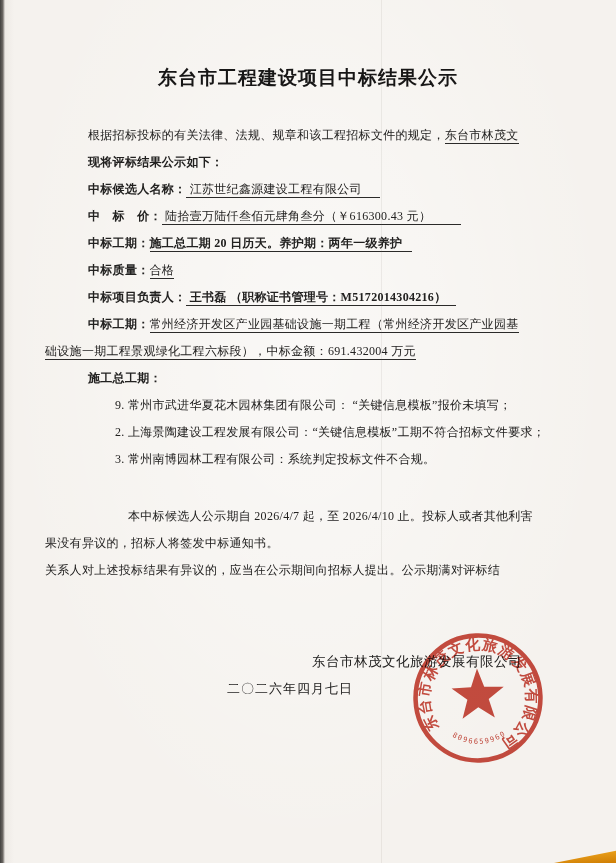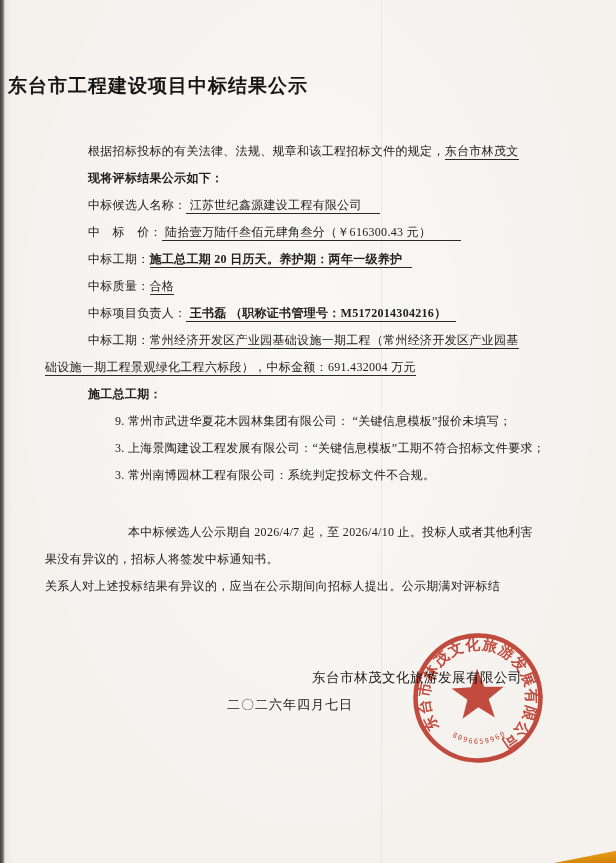--- a/index.html
+++ b/index.html
@@ -14,34 +14,34 @@
     font-family:"Liberation Serif","DejaVu Serif",serif;
     color:#222120;
     overflow:hidden;
     box-sizing:border-box;
   }
   .edge-left{position:absolute;left:0;top:0;width:5px;height:863px;
     background:linear-gradient(90deg,#41403e 0,#6b6763 55%,rgba(107,103,99,0) 100%);}
   .fold-line{position:absolute;left:381px;top:0;width:1px;height:863px;
     background:rgba(120,105,95,.10);}
   .title{
-    margin:8px;padding-top:64px;height:28px;line-height:28px;
-    text-align:left;font-size:19px;font-weight:bold;color:#171616;
+    margin:0;padding-top:64px;height:28px;line-height:28px;
+    text-align:center;font-size:19px;font-weight:bold;color:#171616;
     letter-spacing:1px;
   }
   .body{padding:30px 28px 0 45px;}
   .line{
     line-height:27px;font-size:12px;white-space:pre-wrap;
     letter-spacing:.3px;
   }
   .ind{text-indent:43px;}
   .ind2{text-indent:70px;}
   .ind3{text-indent:83px;}
   .bold{font-weight:bold;}
-  .label{font-weight:normal;}
+  .label{font-weight:bold;}
   .u{border-bottom:1px solid #2b2a29;padding-bottom:1px;}
   .pad-sm{padding-right:10px;font-weight:bold;}
   .pad-md{padding-right:18px;}
   .pad-lg{padding-right:30px;}
   .closing{margin-top:30px;}
   .signature{margin-top:64px;}
   .sig-company{line-height:27px;font-size:13.5px;text-align:right;padding-right:66px;letter-spacing:.5px;}
   .sig-date{line-height:27px;font-size:13px;text-align:center;padding-right:53px;letter-spacing:1px;}
   .seal{
     position:absolute;left:411px;top:631px;width:134px;height:134px;
@@ -75,21 +75,21 @@
 
     <div class="line ind"><span class="label">中标质量：</span><span class="u">合格</span></div>
 
     <div class="line ind"><span class="label">中标项目负责人：</span><span class="u pad-sm"> 王书磊 （职称证书管理号：M5172014304216）</span></div>
 
     <div class="line ind"><span class="label">中标工期：</span><span class="u">常州经济开发区产业园基础设施一期工程（常州经济开发区产业园基</span></div>
     <div class="line"><span class="u">础设施一期工程景观绿化工程六标段），中标金额：691.432004 万元</span></div>
 
     <div class="line ind bold">施工总工期：</div>
     <div class="line ind2">9. 常州市武进华夏花木园林集团有限公司： “关键信息模板”报价未填写；</div>
-    <div class="line ind2">3. 上海景陶建设工程发展有限公司：“关键信息模板”工期不符合招标文件要求；</div>
+    <div class="line ind2">2. 上海景陶建设工程发展有限公司：“关键信息模板”工期不符合招标文件要求；</div>
     <div class="line ind2">3. 常州南博园林工程有限公司：系统判定投标文件不合规。</div>
 
     <div class="closing">
       <div class="line ind3">本中标候选人公示期自 2026/4/7 起，至 2026/4/10 止。投标人或者其他利害</div>
       <div class="line">果没有异议的，招标人将签发中标通知书。</div>
       <div class="line">关系人对上述投标结果有异议的，应当在公示期间向招标人提出。公示期满对评标结</div>
     </div>
 
     <div class="signature">
       <div class="sig-company">东台市林茂文化旅游发展有限公司</div>

